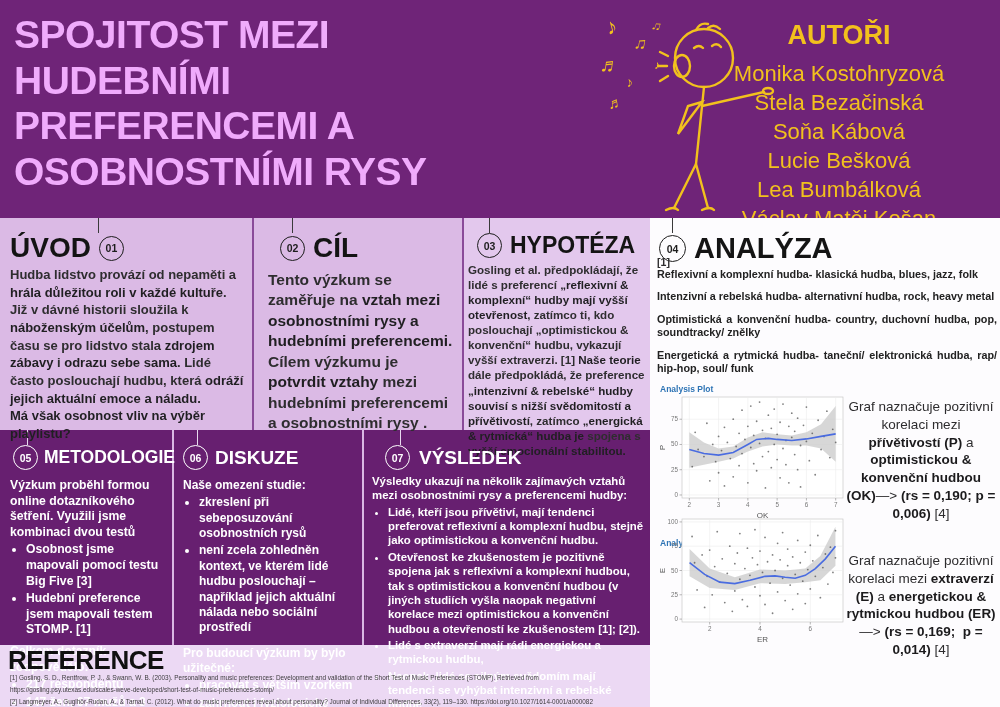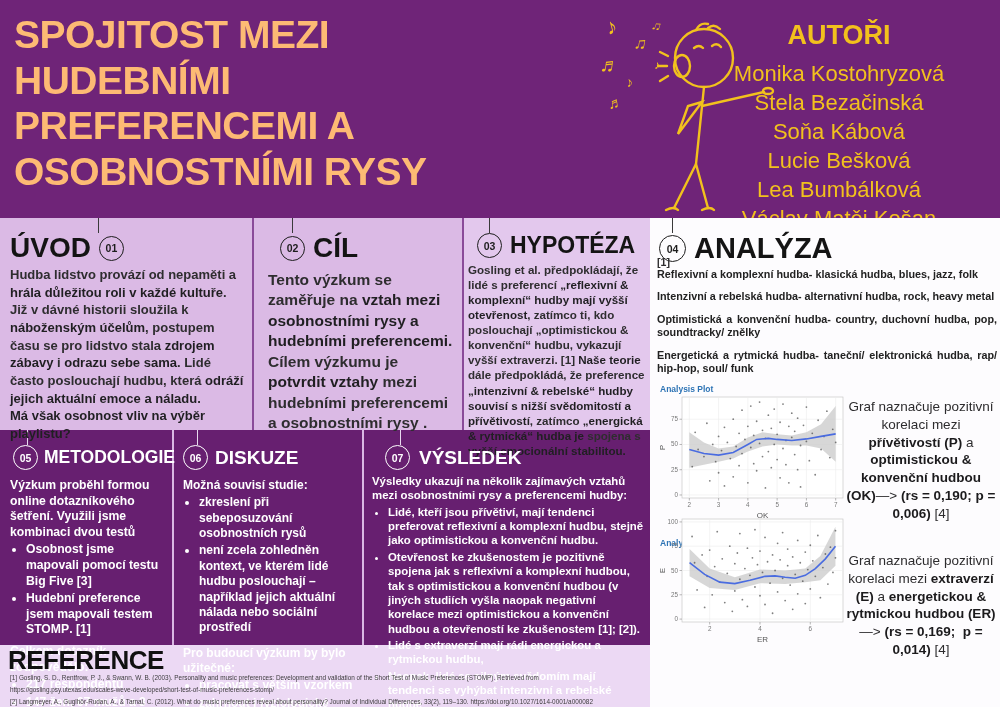--- a/index.html
+++ b/index.html
@@ -2,21 +2,21 @@
 <html><head>
 <meta charset="utf-8">
 <style>
   html,body{margin:0;padding:0;background:#fff;}
   *{box-sizing:border-box;}
   .poster{position:relative;width:1000px;height:707px;overflow:hidden;
           font-family:"Liberation Sans",sans-serif;background:#ffffff;}
 
   
   .banner{position:absolute;left:0;top:0;width:1000px;height:218px;background:#6f2478;}
-  .title{position:absolute;left:14px;top:12px;color:#fdba74;font-weight:800;
+  .title{position:absolute;left:14px;top:12px;color:#f0abfc;font-weight:800;
          font-size:39px;line-height:1.17;letter-spacing:-0.5px;}
   .authors{position:absolute;right:6px;top:20px;width:310px;text-align:center;color:#f2c11d;}
   .authors .hd{font-size:27px;font-weight:800;margin-bottom:8px;}
   .authors ul{list-style:none;margin:2px;padding:0;font-size:22px;line-height:1.32;}
   
   .figure{position:absolute;left:612px;top:6px;width:170px;height:210px;}
   .note{position:absolute;color:#f2c11d;font-weight:700;}
 
   
   .row1-bg{position:absolute;left:0;top:218px;width:650px;height:212px;background:#dbbae5;}
@@ -393,21 +393,21 @@
         <li><b>217 respondentů</b></li>
         <li>147 žen, 67 mužů a 3 neuvedli</li>
       </ul>
   </div>
 
   <div class="sec-head" style="left:183px;top:445px;gap:7px">
     <span class="badge w">06</span>
     <span class="sec-title w" style="font-size:19px">DISKUZE</span>
   </div>
   <div class="body-txt w" style="left:183px;top:478px;width:172px;font-size:12px;line-height:1.28">
-    <div>Možná souvisí studie:</div>
+    <div>Naše omezení studie:</div>
     <ul>
         <li><b>zkreslení</b> při <b>sebeposuzování</b> osobnostních rysů</li>
         <li><b>není zcela zohledněn kontext</b>, ve kterém lidé hudbu poslouchají – například jejich <b>aktuální nálada</b> nebo <b>sociální prostředí</b></li>
       </ul>
     <div style="margin-top:10px">Pro budoucí výzkum by bylo užitečné:</div>
     <ul>
         <li>pracovat s <b>větším vzorkem</b></li>
         <li>zahrnout i <b>fyziologické reakce</b> na různé hudební styly</li>
       </ul>
   </div>

